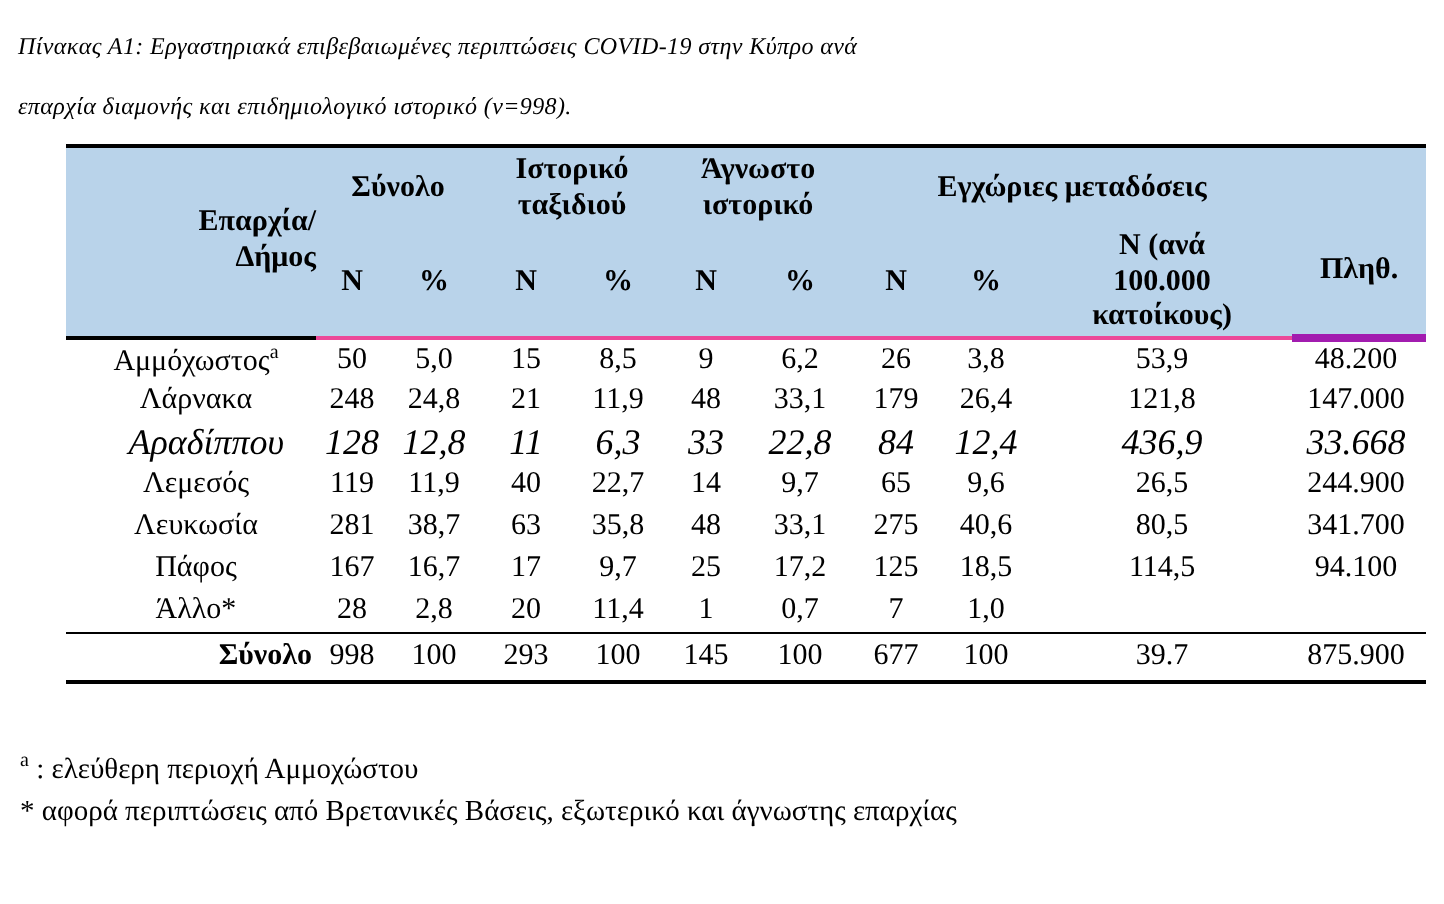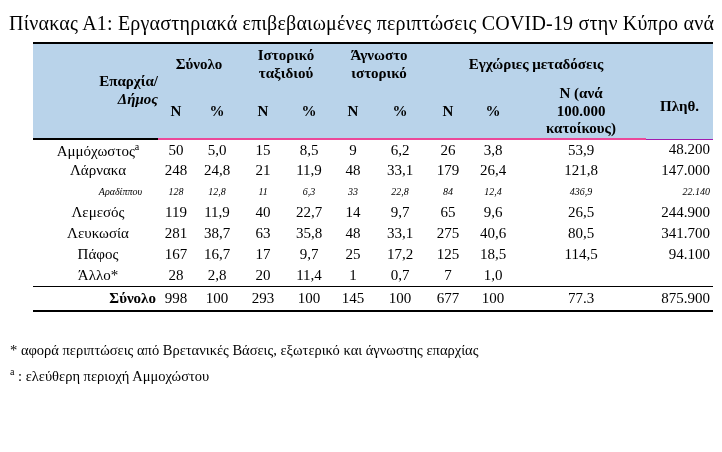--- a/index.html
+++ b/index.html
@@ -4,54 +4,55 @@
 <style>
   * { box-sizing: border-box; }
   html, body { margin: 0; padding: 0; }
   body {
     width: 722px; height: 452px;
     background: #ffffff; color: #000;
     font-family: "Liberation Serif", "DejaVu Serif", serif;
     overflow: hidden;
   }
   .page { padding: 8px 10px 0 9px; }
-  .title div { font-size: 20px; line-height: 30px; letter-spacing: 0.2px; white-space: nowrap; }
+  .title div { font-size: 12px; line-height: 30px; letter-spacing: 0.2px; white-space: nowrap; font-style: italic; }
   table {
     border-collapse: collapse; table-layout: fixed;
     width: 680px; margin-left: 24px; margin-top: 4px;
     border-top: 2px solid #000;
   }
   thead th {
     background: var(--header-bg, #b9d3ea);
     font-weight: bold; font-size: 15px; text-align: center;
     padding: 0; line-height: 1.18;
   }
   .group-row th { height: 42px; vertical-align: middle; }
   .head-district { text-align: right; padding-left: 5px; vertical-align: middle; border-bottom: 2px solid #000; }
-  .head-district .ital { font-style: italic; }
-  .head-pop { vertical-align: top; padding-top: 31px; border-bottom: 1px solid #a21caf; }
+  .head-district .ital { }
+  .head-pop { vertical-align: top; padding-top: 31px; border-bottom: 4px solid #a21caf; }
   #subheader-row th { height: 50px; vertical-align: middle; border-bottom: 2px solid #ec4899; }
   .nana { max-width: 86px; margin: 0 auto; }
   tbody td { font-size: 15px; height: 21px; padding: 0; text-align: center; vertical-align: middle; }
   td.c-name { text-align: center; padding-left: 5px; }
-  td.c-pop { text-align: right; padding-right: 3px; }
-  tr.sub-row td { font-style: italic; font-size: 10px; }
+  td.c-pop { padding-right: 3px; }
+  tr.sub-row td { font-style: italic; font-size: 18px; }
   tr.sub-row td.c-name { text-align: right; padding-right: 16px; }
   tr.total-row td { border-top: 1px solid #000; border-bottom: 2px solid #000; height: 25px; }
   tr.total-row td.c-name { text-align: right; font-weight: bold; padding-right: 2px; }
   .footnotes { margin-top: 28px; margin-left: 1px; font-size: 14.5px; line-height: 21px; }
   sup { font-size: 10px; }
 </style>
 </head>
 <body>
 
 <div class="page">
 
   <div class="title">
     <div>Πίνακας Α1: Εργαστηριακά επιβεβαιωμένες περιπτώσεις COVID-19 στην Κύπρο ανά</div>
+    <div>επαρχία διαμονής και επιδημιολογικό ιστορικό (ν=998).</div>
   </div>
 
   <table>
     <colgroup>
       <col style="width:125px">
         <col style="width:36px">
         <col style="width:46px">
       <col style="width:46px">
         <col style="width:46px">
         <col style="width:42px">
@@ -118,21 +119,21 @@
           <td class="c-name"><span>Αραδίππου</span></td>
           <td class="c-num">128</td>
           <td class="c-num">12,8</td>
           <td class="c-num">11</td>
           <td class="c-num">6,3</td>
           <td class="c-num">33</td>
           <td class="c-num">22,8</td>
           <td class="c-num">84</td>
           <td class="c-num">12,4</td>
           <td class="c-num">436,9</td>
-          <td class="c-pop">22.140</td>
+          <td class="c-pop">33.668</td>
         </tr>
         <tr>
           <td class="c-name"><span>Λεμεσός</span></td>
           <td class="c-num">119</td>
           <td class="c-num">11,9</td>
           <td class="c-num">40</td>
           <td class="c-num">22,7</td>
           <td class="c-num">14</td>
           <td class="c-num">9,7</td>
           <td class="c-num">65</td>
@@ -182,24 +183,24 @@
         <tr class="total-row">
           <td class="c-name"><span>Σύνολο</span></td>
           <td class="c-num">998</td>
           <td class="c-num">100</td>
           <td class="c-num">293</td>
           <td class="c-num">100</td>
           <td class="c-num">145</td>
           <td class="c-num">100</td>
           <td class="c-num">677</td>
           <td class="c-num">100</td>
-          <td class="c-num">77.3</td>
+          <td class="c-num">39.7</td>
           <td class="c-pop">875.900</td>
         </tr>
       </tbody>
   </table>
 
   <div class="footnotes">
+    <div><sup>a</sup><span> : ελεύθερη περιοχή Αμμοχώστου</span></div>
     <div><span>*</span><span> αφορά περιπτώσεις από Βρετανικές Βάσεις, εξωτερικό και άγνωστης επαρχίας</span></div>
-    <div><sup>a</sup><span> : ελεύθερη περιοχή Αμμοχώστου</span></div>
   </div>
 
 </div>
 
 </body></html>

